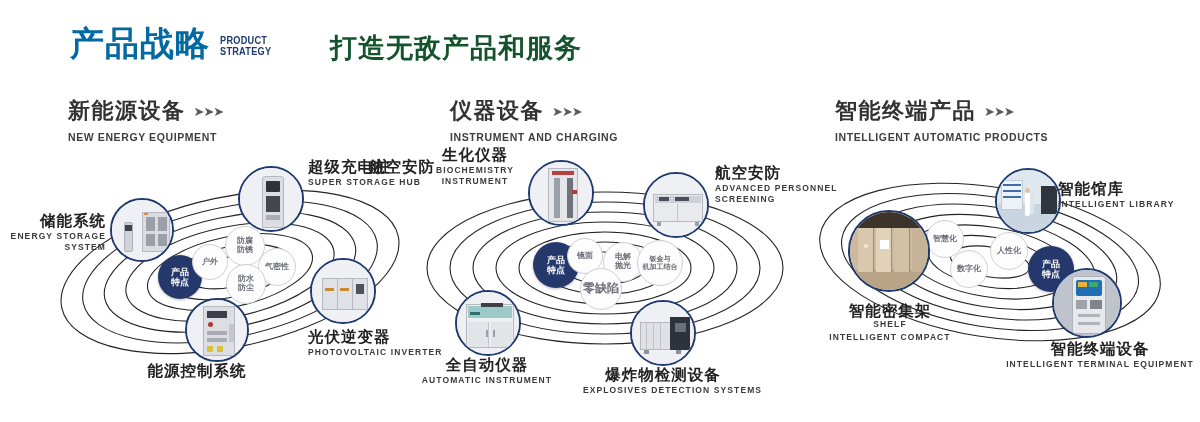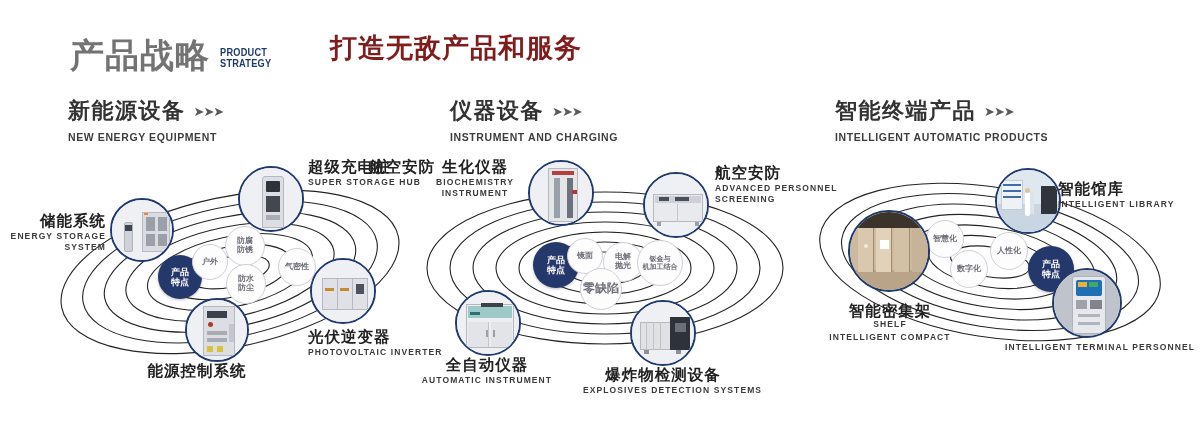--- a/index.html
+++ b/index.html
@@ -6,32 +6,32 @@
   html,body{ background:#ffffff; }
   body{
     width:1200px; height:422px; position:relative; overflow:hidden;
     font-family:"Liberation Sans","DejaVu Sans",sans-serif;
     color:#2b2b2b;
   }
 
   
   #title-row{ position:absolute; left:70px; top:26px; display:flex; align-items:flex-end; }
   .title-cn{
-    font-size:34px; font-weight:bold; color:#737373; letter-spacing:1px;
-    line-height:1; font-family:"Liberation Sans","DejaVu Sans",sans-serif;margin-top:12px;
+    font-size:34px; font-weight:bold; color:#0369a1; letter-spacing:1px;
+    line-height:1; font-family:"Liberation Sans","DejaVu Sans",sans-serif;
   }
   .title-en{
     margin-left:10px; margin-bottom:2px; color:#1e3a6e;
     font-size:11.5px; font-weight:bold; line-height:1.02;
     letter-spacing:0.3px; transform:scaleX(0.80); transform-origin:left bottom;
     white-space:nowrap;
   }
   #title-sub{
     position:absolute; left:330px; top:30px;
-    font-size:27px; font-weight:bold; color:#7f1d1d; letter-spacing:1px;
+    font-size:27px; font-weight:bold; color:#14532d; letter-spacing:1px;
   }
 
   
   .sec-head{ position:absolute; }
   .sec-head .cn{
     font-size:22px; font-weight:bold; color:#333333; letter-spacing:1.5px;
     display:inline-block; vertical-align:middle;
   }
   .sec-head .arrows{
     display:inline-block; vertical-align:middle; margin-left:8px;
@@ -131,21 +131,21 @@
     <div>
         <div>户外</div>
       </div>
   </div>
   <div class="fbub" style="left:195px; top:76px; width:40px; height:40px; font-size:8px;">
     <div>
       <div>防腐</div>
       <div>防锈</div>
     </div>
   </div>
-  <div class="fbub" style="left:248px; top:98px; width:38px; height:38px; font-size:8px;">
+  <div class="fbub" style="left:228px; top:98px; width:38px; height:38px; font-size:8px;">
     <div>
         <div>气密性</div>
       </div>
   </div>
   <div class="fbub" style="left:196px; top:114px; width:40px; height:40px; font-size:8px;">
     <div>
       <div>防水</div>
       <div>防尘</div>
     </div>
   </div>
@@ -260,21 +260,21 @@
       <div class="bx" style="left:18px;top:6px;width:30px;height:54px;background:#e3e5e9;border:1px solid #b5b8bf;"></div>
       <div class="bx" style="left:22px;top:9px;width:22px;height:4px;background:#b44040;"></div>
       <div class="bx" style="left:24px;top:16px;width:6px;height:40px;background:#9aa0aa;"></div>
       <div class="bx" style="left:37px;top:16px;width:6px;height:40px;background:#6d727c;"></div>
       <div class="bx" style="left:42px;top:28px;width:5px;height:4px;background:#b03a3a;"></div>
     </div>
   </div>
   <div class="lab r" style="left:-80px; top:8px; width:100px;">
     <div class="cn">航空安防</div>
   </div>
-  <div class="lab c" style="left:0px; top:-4px; width:120px;margin-top:12px;">
+  <div class="lab c" style="left:0px; top:-4px; width:120px;">
     <div class="cn">生化仪器</div>
     <div class="en">BIOCHEMISTRY</div>
     <div class="en" style="margin-top:0">INSTRUMENT</div>
   </div>
 
   <div class="node" style="left:228px; top:22px; width:66px; height:66px;">
     <div class="art">
       <div class="bx" style="left:8px;top:20px;width:50px;height:28px;background:#e8eaee;border:1px solid #b5b8bf;"></div>
       <div class="bx" style="left:10px;top:22px;width:46px;height:7px;background:#cdd0d6;"></div>
       <div class="bx" style="left:14px;top:23px;width:10px;height:4px;background:#4a4f59;"></div>
@@ -402,15 +402,16 @@
       <div class="bx" style="left:22px;top:10px;width:26px;height:16px;background:#1f6fb5;border-radius:2px;"></div>
       <div class="bx" style="left:24px;top:12px;width:9px;height:5px;background:#e8b23a;"></div>
       <div class="bx" style="left:35px;top:12px;width:9px;height:5px;background:#3fa86a;"></div>
       <div class="bx" style="left:22px;top:30px;width:11px;height:9px;background:#9da2ab;"></div>
       <div class="bx" style="left:36px;top:30px;width:12px;height:9px;background:#7f848d;"></div>
       <div class="bx" style="left:24px;top:44px;width:22px;height:3px;background:#b0b4bb;"></div>
       <div class="bx" style="left:24px;top:52px;width:22px;height:3px;background:#b0b4bb;"></div>
     </div>
   </div>
   <div class="lab c" style="left:200px; top:190px; width:200px;">
-    <div class="en">INTELLIGENT TERMINAL PERSONNEL</div>
+    <div class="cn">智能终端设备</div>
+    <div class="en">INTELLIGENT TERMINAL EQUIPMENT</div>
   </div>
 </div>
 
 </body></html>

